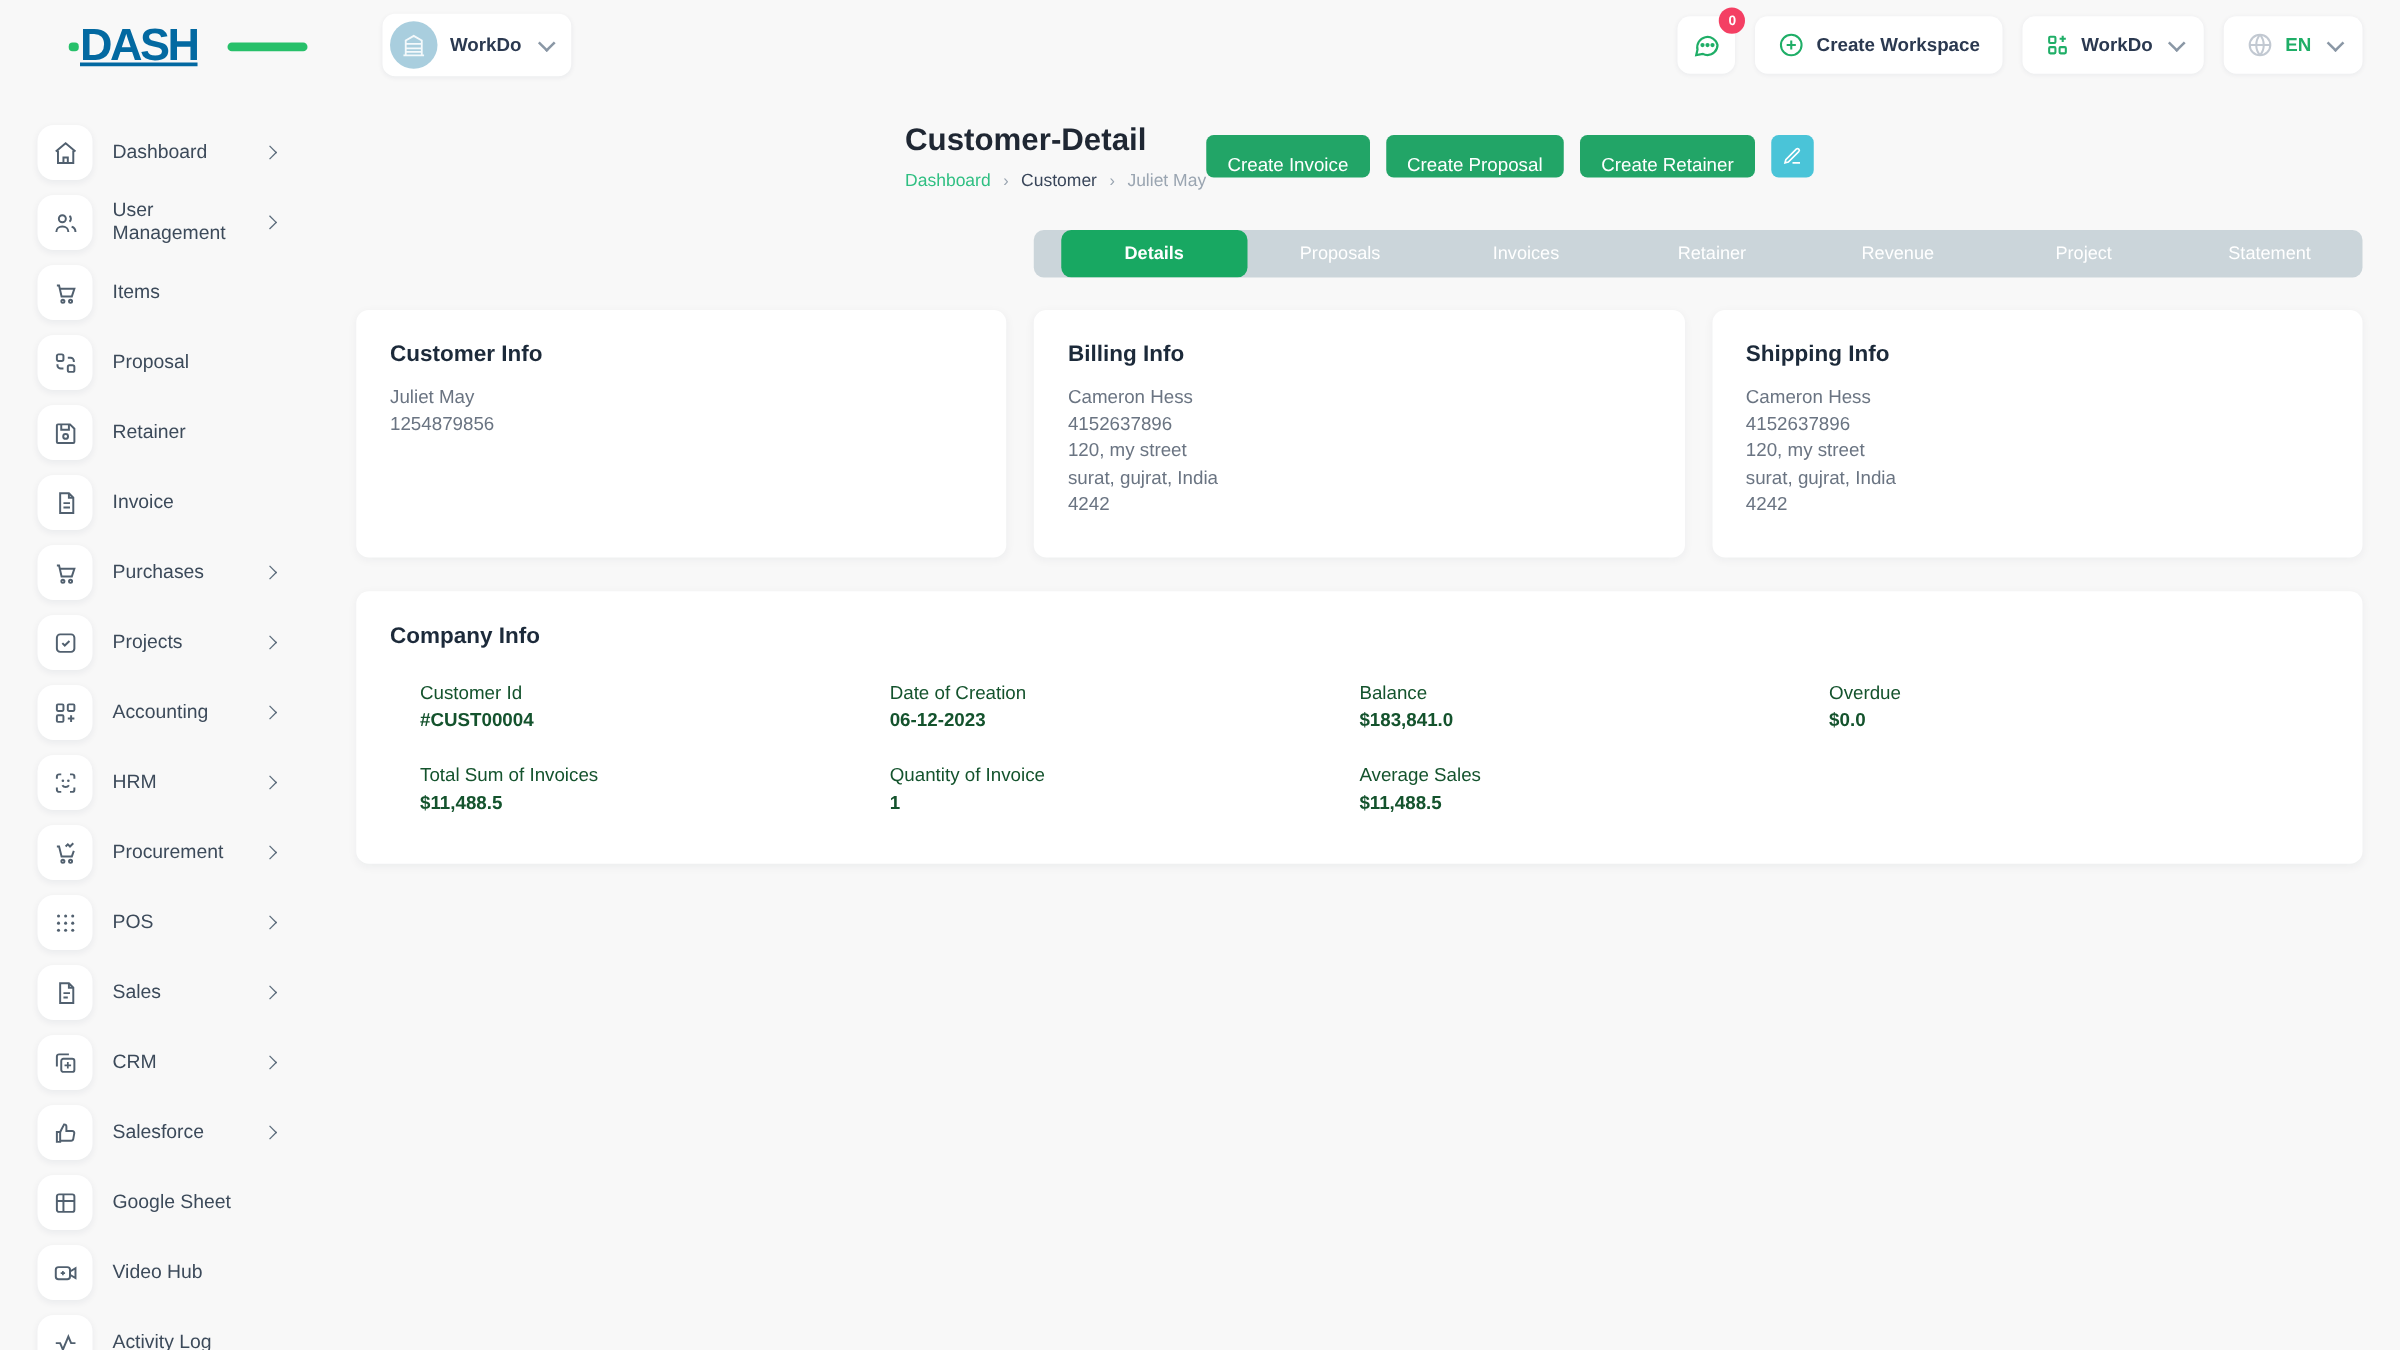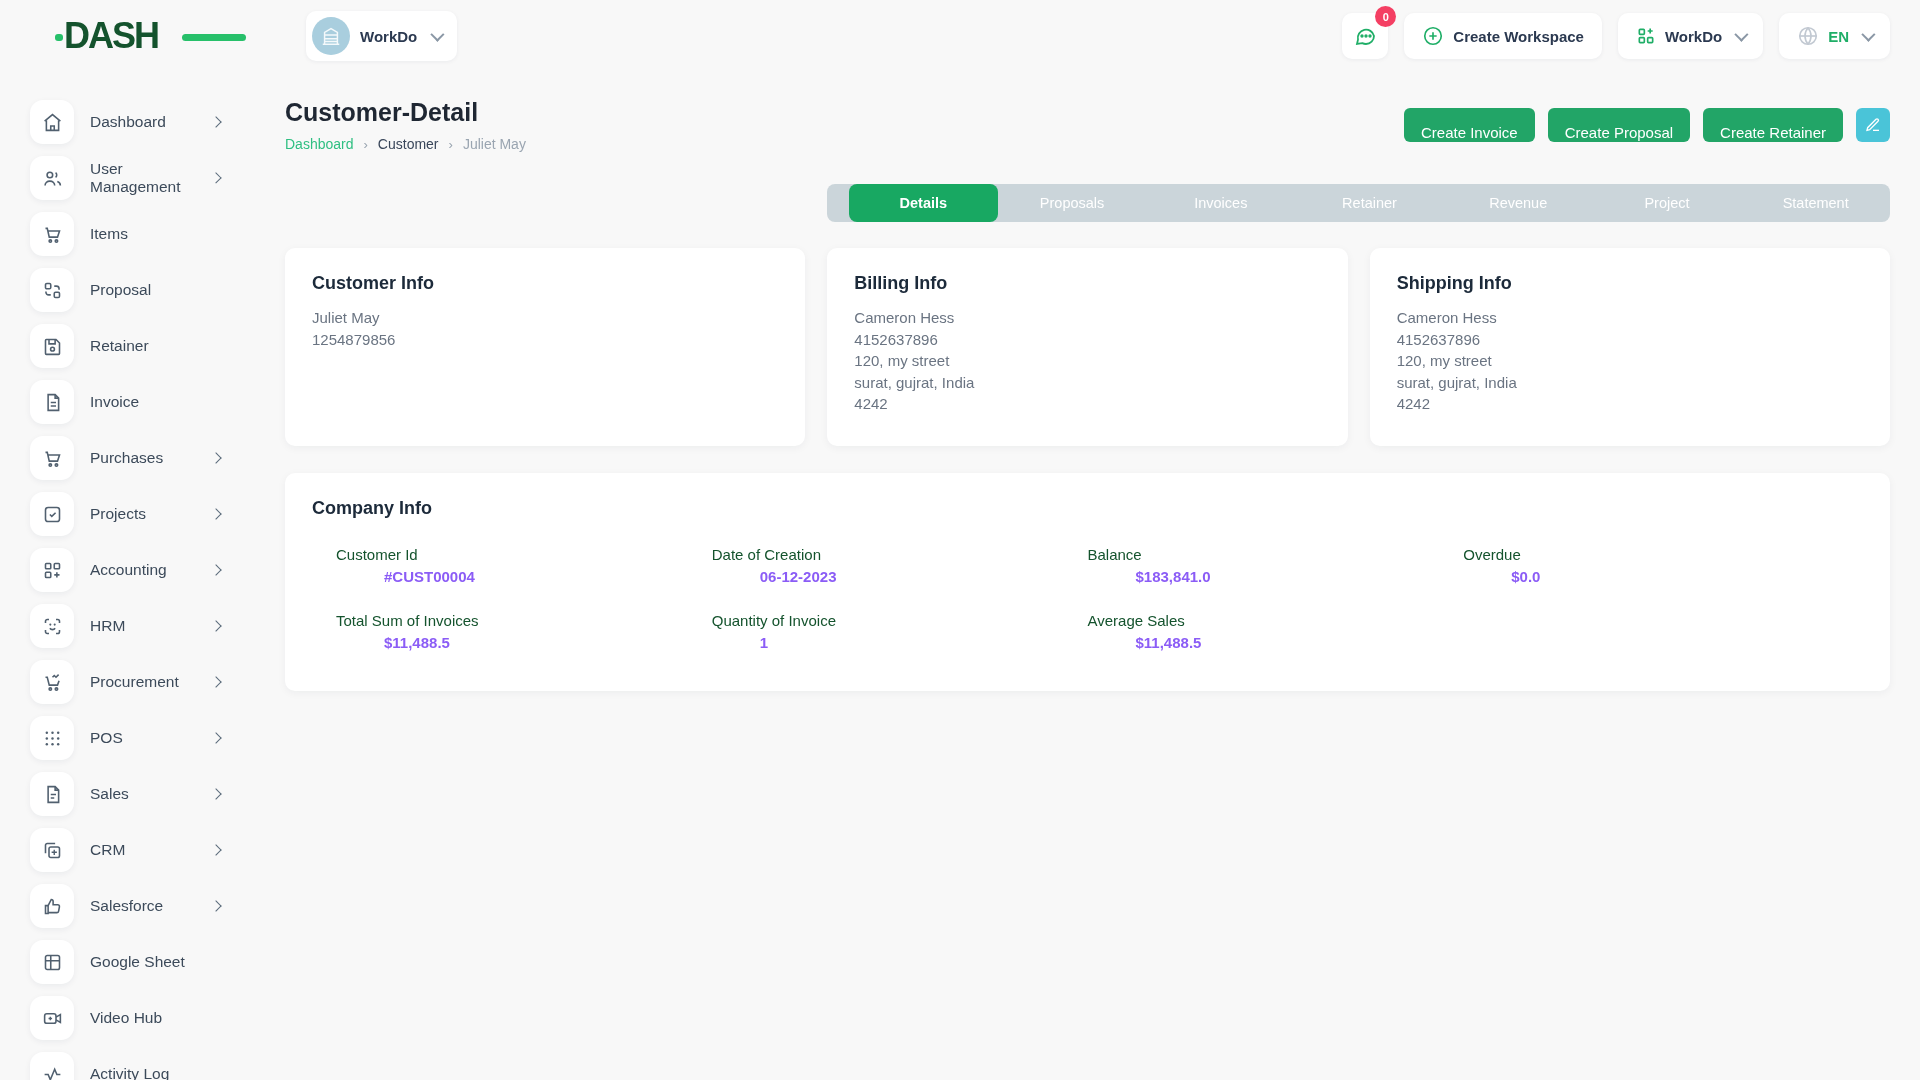--- a/index.html
+++ b/index.html
@@ -4,21 +4,21 @@
 <style>
   * { margin:0; padding:0; box-sizing:border-box; }
   html,body { width:1920px; height:1080px; overflow:hidden; }
   body {
     font-family:"Liberation Sans","DejaVu Sans",sans-serif;
     background:#f8f8f8; color:#2b3950;
   }
   
   .header { height:72px; display:flex; align-items:center; padding:0 30px 0 64px; }
   .logo { position:relative; display:flex; align-items:center; width:150px; height:40px; }
-  .logo-text { font-size:36px; font-weight:800; letter-spacing:-2px; color:#14532d; line-height:1; }
+  .logo-text { font-size:36px; font-weight:800; letter-spacing:-2px; color:#0369a1; line-height:1;text-decoration:underline; }
   .logo-bar { position:absolute; right:-32px; top:18px; width:64px; height:7px; border-radius:4px; background:#27c06a; }
   .logo-dot { position:absolute; left:-9px; top:18px; width:8px; height:7px; border-radius:3px; background:#27c06a; }
   .pill { display:flex; align-items:center; background:#fff; border-radius:10px;
           box-shadow:0 1px 4px rgba(20,30,60,.06); cursor:pointer; }
   .ws-pill { margin-left:92px; height:50px; padding:6px 16px 6px 6px; gap:10px; }
   .ws-avatar { width:38px; height:38px; border-radius:50%; background:#a9cede; display:flex; align-items:center; justify-content:center; }
   .ws-label { font-size:15px; font-weight:600; color:#2b3950; }
   .chev { width:10px; height:10px; border-right:2px solid #8a97a5; border-bottom:2px solid #8a97a5;
           transform:rotate(45deg) translateY(-2px); margin-left:4px; }
   .header-right { margin-left:auto; display:flex; align-items:center; gap:16px; }
@@ -31,21 +31,21 @@
   .content-row { display:flex; height:1008px; }
   .sidebar { width:256px; flex-shrink:0; padding-top:22px; overflow:hidden; }
   .side-item { display:flex; align-items:center; height:56px; padding-left:30px; cursor:pointer; }
   .side-tile { width:44px; height:44px; background:#fff; border-radius:13px; flex-shrink:0;
                display:flex; align-items:center; justify-content:center; box-shadow:0 2px 6px rgba(20,30,60,.06); }
   .side-label { margin-left:16px; font-size:15.5px; color:#3c4a5a; }
   .side-chev { margin-left:auto; margin-right:36px; width:8px; height:8px;
                border-right:1.8px solid #5a6a7a; border-bottom:1.8px solid #5a6a7a; transform:rotate(-45deg); }
   
   .main { flex:1; padding:26px 30px 0 29px; }
-  .page-head { display:flex; align-items:center; justify-content:space-between; }
+  .page-head { display:flex; align-items:center; justify-content:center; }
   .page-title { font-size:25px; font-weight:700; color:#1f2733; }
   .breadcrumb { display:flex; align-items:center; gap:10px; margin-top:9px; font-size:14px; }
   .bc-link { color:#2fbf82; cursor:pointer; }
   .bc-sep { color:#9aa5b1; font-size:13px; }
   .bc-mid { color:#39465a; cursor:pointer; }
   .bc-cur { color:#9aa5b1; }
   .actions { display:flex; align-items:center; gap:13px; }
   .btn-green { height:34px; padding:16px 17px; background:#22a567; color:#fff; font-size:15px;
                border:none; border-radius:6px; cursor:pointer; font-family:inherit; }
   .btn-edit { width:34px; height:34px; background:#4ac4d8; border:none; border-radius:6px;
@@ -58,21 +58,21 @@
   .tab.active { background:#18a862; border-radius:8px; font-weight:600; }
   
   .cards-row { margin-top:26px; display:grid; grid-template-columns:repeat(3,1fr); gap:22px; }
   .card { background:#fff; border-radius:10px; box-shadow:0 2px 8px rgba(20,30,60,.05); padding:25px 27px; }
   .info-card { min-height:198px; }
   .card-title { font-size:18px; font-weight:700; color:#1c2a3a; margin-bottom:13px; }
   .card-line { font-size:15px; color:#6a7482; line-height:21.5px; }
   .company-card { margin-top:27px; min-height:218px; }
   .stats-grid { display:grid; grid-template-columns:repeat(4,1fr); row-gap:27px; padding:14px 24px 0; }
   .stat-label { font-size:15px; color:#14532d; }
-  .stat-value { font-size:15px; font-weight:700; color:#8b5cf6; margin-top:5px;margin-left:48px; }
+  .stat-value { font-size:15px; font-weight:700; color:#14532d; margin-top:5px; }
   svg { display:block; }
 </style>
 </head>
 <body>
 
 <div class="header">
   <div class="logo">
     <span class="logo-dot"></span>
     <span class="logo-text">DASH</span>
     <span class="logo-bar"></span>

